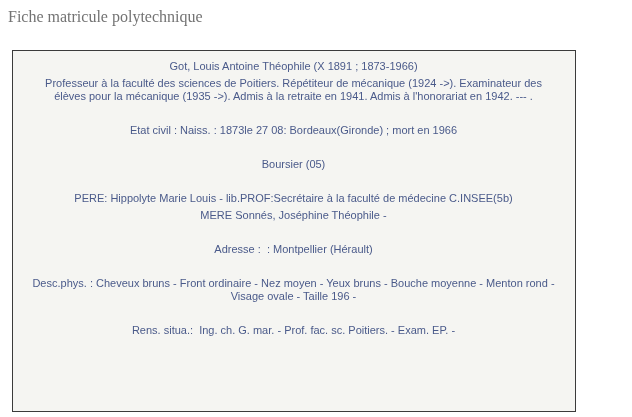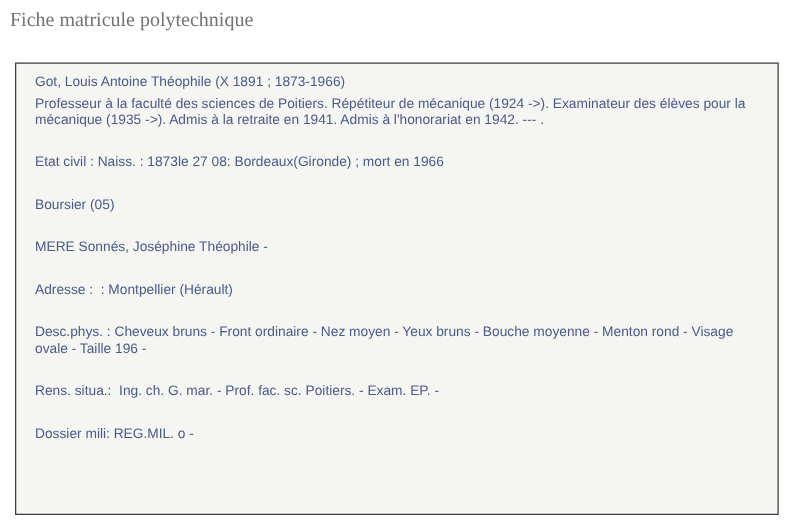--- a/index.html
+++ b/index.html
@@ -27,25 +27,26 @@
     font-size: 16px;
     font-weight: normal;
     color: #737373;
     margin: 8px 0 0 8px;
     line-height: 18px;
   }
   .record-box {
     position: absolute;
     left: 12px;
     top: 42px;
-    width: 611px;
+    width: 564px;
     min-height: 362px;
     background: var(--box-bg);
     border: 1px solid var(--box-border);
     padding: 9px 16px 12px 15px;
+    text-align: center;
   }
   .line {
     margin: 0 0 4px 0;
     font-size: 11px;
     line-height: 13px;
     min-height: 13px;
     color: var(--text-color);
     white-space: pre-wrap;
   }
   .line.blank { margin-bottom: 4px; }
@@ -57,23 +58,23 @@
   <div class="page-title">Fiche matricule polytechnique</div>
 
   <div class="record-box">
       <p class="line">Got, Louis Antoine Théophile (X 1891 ; 1873-1966)</p>
       <p class="line">Professeur à la faculté des sciences de Poitiers. Répétiteur de mécanique (1924 -&gt;). Examinateur des élèves pour la mécanique (1935 -&gt;). Admis à la retraite en 1941. Admis à l'honorariat en 1942. --- .</p>
       <p class="line blank"></p>
       <p class="line">Etat civil : Naiss. : 1873le 27 08: Bordeaux(Gironde) ; mort en 1966</p>
       <p class="line blank"></p>
       <p class="line">Boursier (05)</p>
       <p class="line blank"></p>
+      <p class="line">PERE: Hippolyte Marie Louis - lib.PROF:Secrétaire à la faculté de médecine C.INSEE(5b)</p>
       <p class="line">MERE Sonnés, Joséphine Théophile -</p>
       <p class="line blank"></p>
       <p class="line">Adresse :  : Montpellier (Hérault)</p>
       <p class="line blank"></p>
       <p class="line">Desc.phys. : Cheveux bruns - Front ordinaire - Nez moyen - Yeux bruns - Bouche moyenne - Menton rond - Visage ovale - Taille 196 -</p>
       <p class="line blank"></p>
       <p class="line">Rens. situa.:  Ing. ch. G. mar. - Prof. fac. sc. Poitiers. - Exam. EP. -</p>
       <p class="line blank"></p>
-      <p class="line">Dossier mili: REG.MIL. o -</p>
     </div>
 </div>
 
 </body></html>

